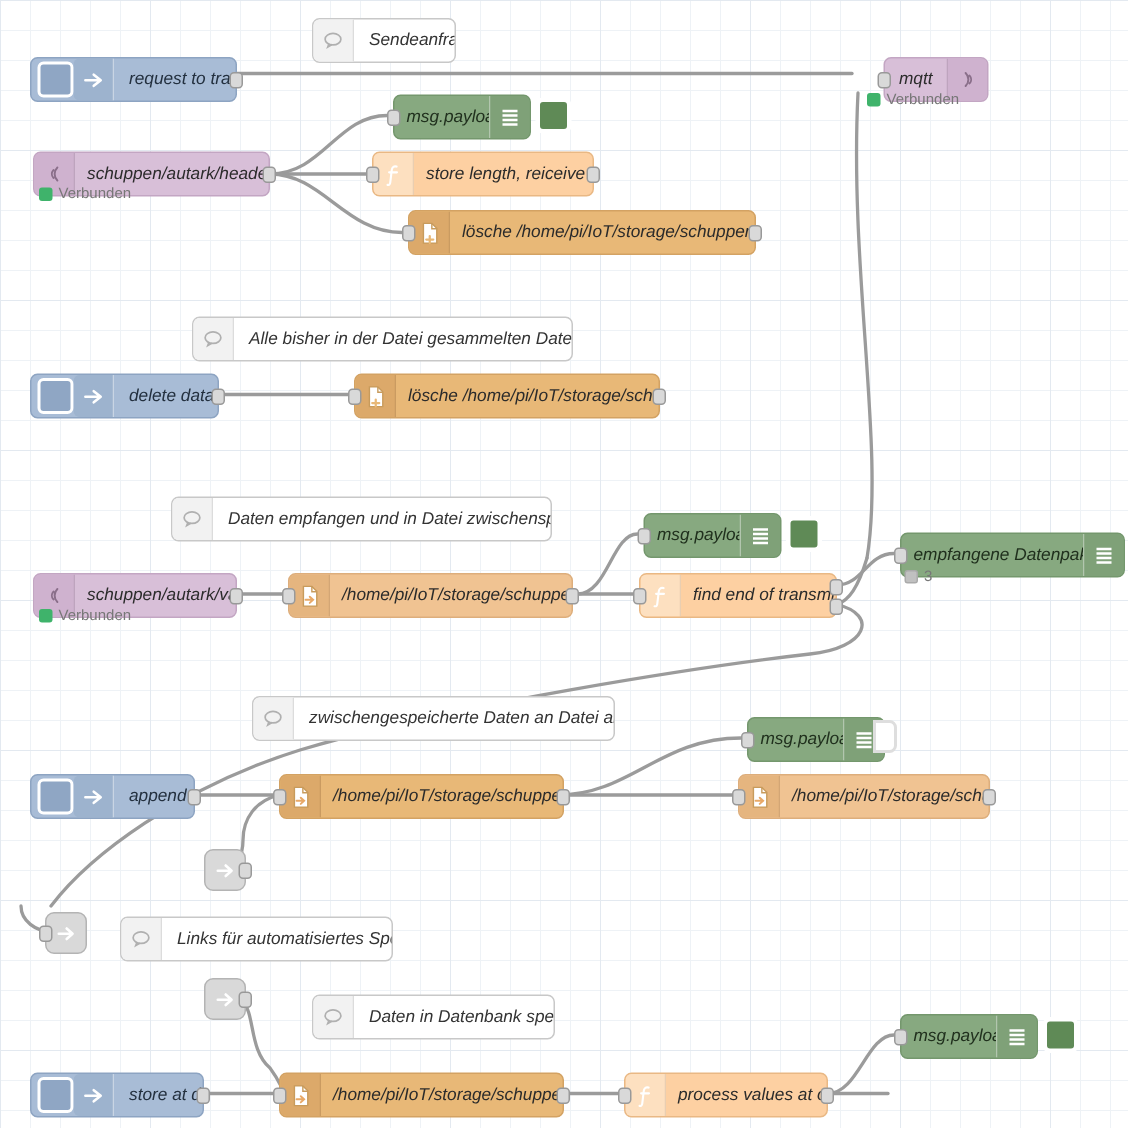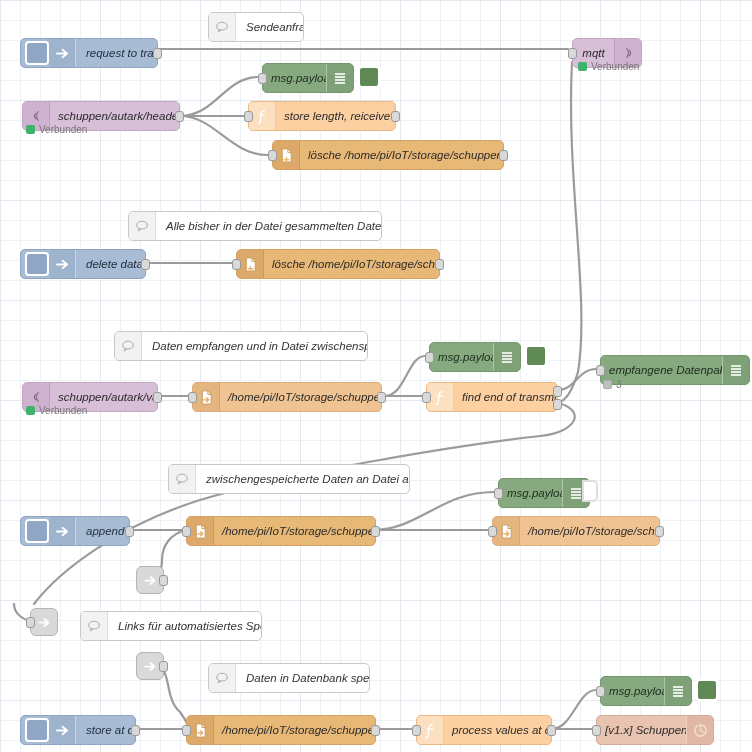--- a/index.html
+++ b/index.html
@@ -183,21 +183,21 @@
     <span class="btn"></span>
     <span class="icon">
       <svg class="gi" width="15" height="13" viewBox="0 0 16 14">
           <path d="M2 7h9M8 3l5 4-5 4" fill="none" stroke="#ffffff" stroke-width="1.9" stroke-linecap="round" stroke-linejoin="round"></path>
         </svg>
     </span>
     <span class="lbl">request to transmit</span>
     <span class="port out"></span>
   </div>
 
-  <div class="node n-mqtt" style="left:572px;top:38px;width:70px;align-items:flex-end;">
+  <div class="node n-mqtt" style="left:589px;top:38px;width:70px;align-items:flex-end;">
     <span class="port in"></span>
     <span class="lbl">mqtt</span>
     <span class="icon right">
       <svg class="gi" width="13" height="14" viewBox="0 0 14 16">
           <path d="M5 3a7 7 0 0 1 0 10M8 5a4.4 4.4 0 0 1 0 6" fill="none" stroke="#8a6f8a" stroke-width="1.5" stroke-linecap="round"></path>
         </svg>
     </span>
   </div>
   <div class="status" style="left:578px;top:61px;">
     <span class="dot"></span>
@@ -524,24 +524,14 @@
             <line x1="1" y1="2" x2="11" y2="2"></line>
             <line x1="1" y1="5" x2="11" y2="5"></line>
             <line x1="1" y1="8" x2="11" y2="8"></line>
             <line x1="1" y1="11" x2="11" y2="11"></line>
           </g>
         </svg>
     </span>
   </div>
   <div style="position:absolute;left:695px;top:678px;width:18px;height:18px;background:#5f8a56;border:3px solid #ffffff;border-radius:5px;box-sizing:content-box;"></div>
 
-  <div class="node n-db" style="left:596px;top:715px;width:118px;">
-    <span class="port in"></span>
-    <span class="lbl">[v1.x] Schuppen</span>
-    <span class="icon right">
-      <svg class="gi" width="15" height="15" viewBox="0 0 16 16">
-          <circle cx="8" cy="8" r="6" fill="none" stroke="#f3ddd0" stroke-width="1.6"></circle>
-          <path d="M8 2.6v5.2l3 2" fill="none" stroke="#f3ddd0" stroke-width="1.4" stroke-linecap="round"></path>
-        </svg>
-    </span>
-  </div>
 
 </div>
 
 </body></html>

